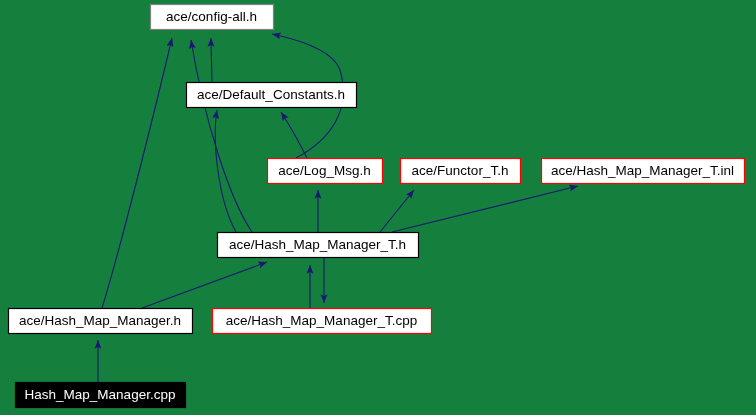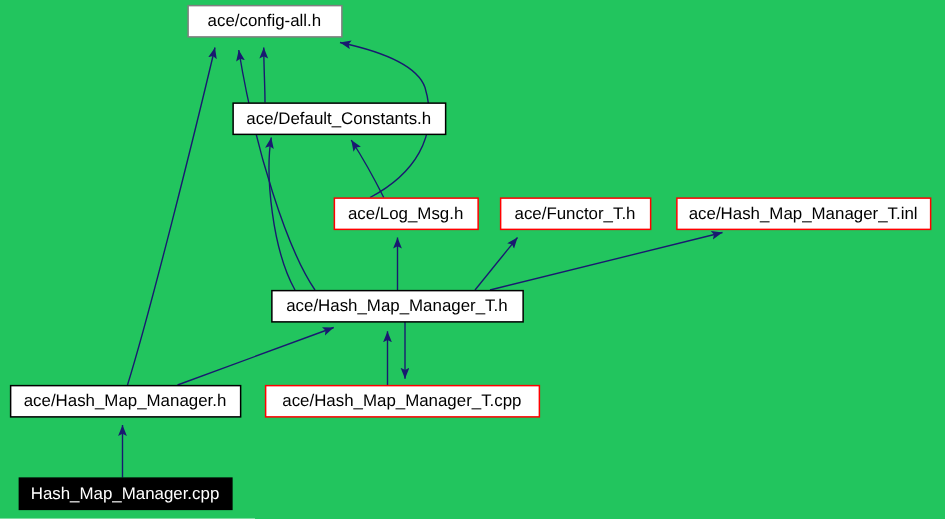--- a/index.html
+++ b/index.html
@@ -1,19 +1,19 @@
 <!DOCTYPE html>
 <html><head>
 <meta charset="utf-8">
 <style>
   html,body{margin:0;padding:0;background:#ffffff;}
   #graph-root{
     position:relative;
     width:756px;height:415px;
-    background:#22c55e;
+    background:#15803d;
     font-family:"Liberation Sans", sans-serif;
     overflow:hidden;
   }
   svg{position:absolute;left:0;top:0;width:756px;height:415px;}
   .node-label{
     font-family:"Liberation Sans", sans-serif;
     font-size:13.5px;
     text-anchor:middle;
     dominant-baseline:middle;
   }

